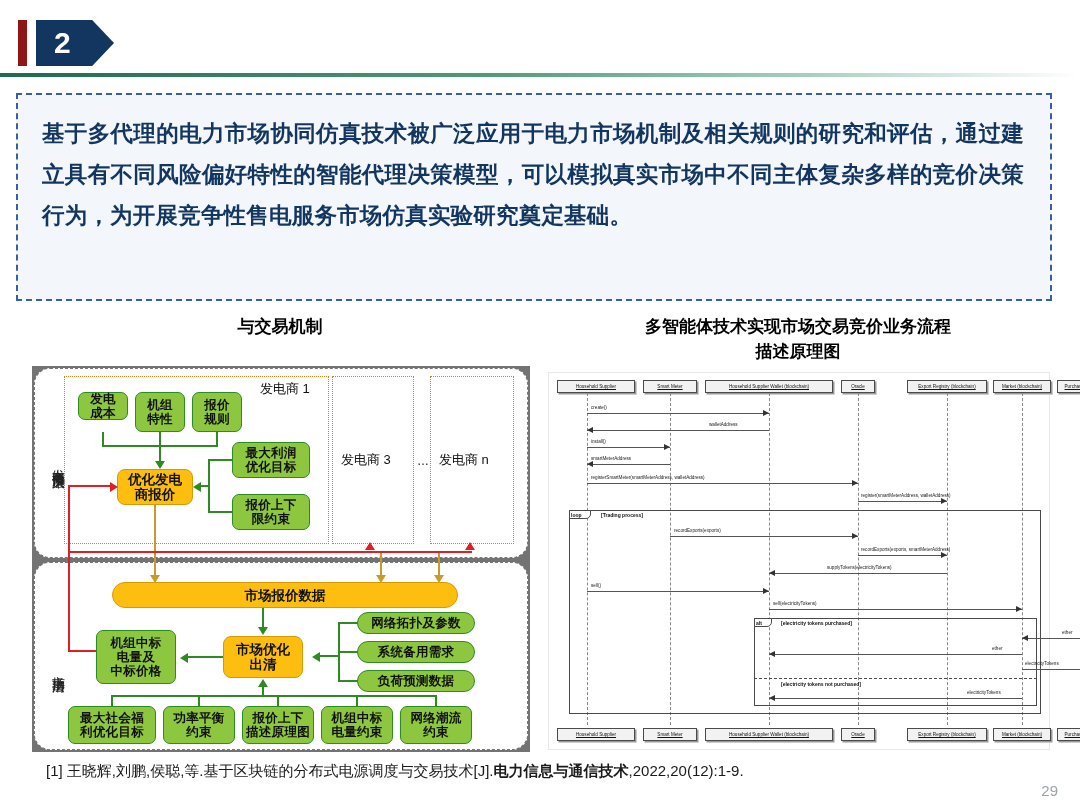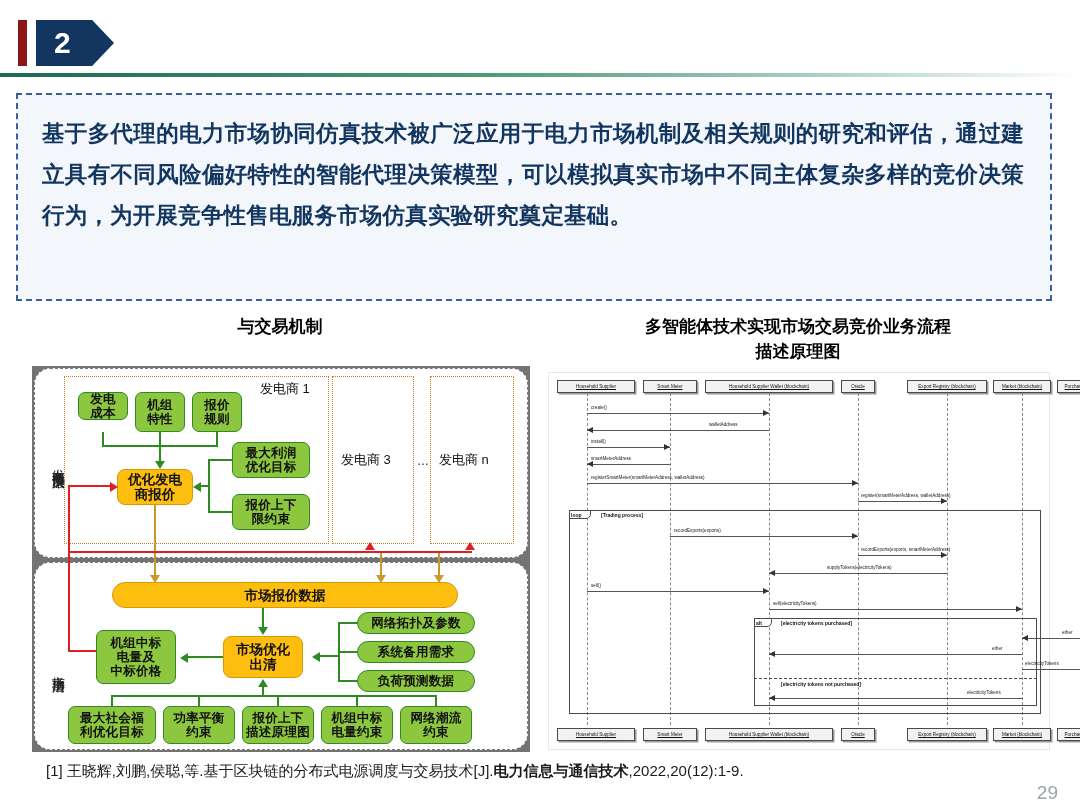--- a/index.html
+++ b/index.html
@@ -156,21 +156,21 @@
   }
 
   
   .ref {
     position: absolute; left: 46px; top: 762px;
     font-size: 15px; color: #1a1a1a; white-space: nowrap;
   }
   .ref b { font-weight: bold; }
   .pageno {
     position: absolute; right: 22px; top: 782px;
-    font-size: 19px; color: #9aa4ad;
+    font-size: 15px; color: #9aa4ad;
   }
 </style>
 </head>
 <body>
 
 <div class="header">
   <div class="hdr-redbar"></div>
   <div class="hdr-badge">2</div>
   <div class="hdr-rule"></div>
 </div>

